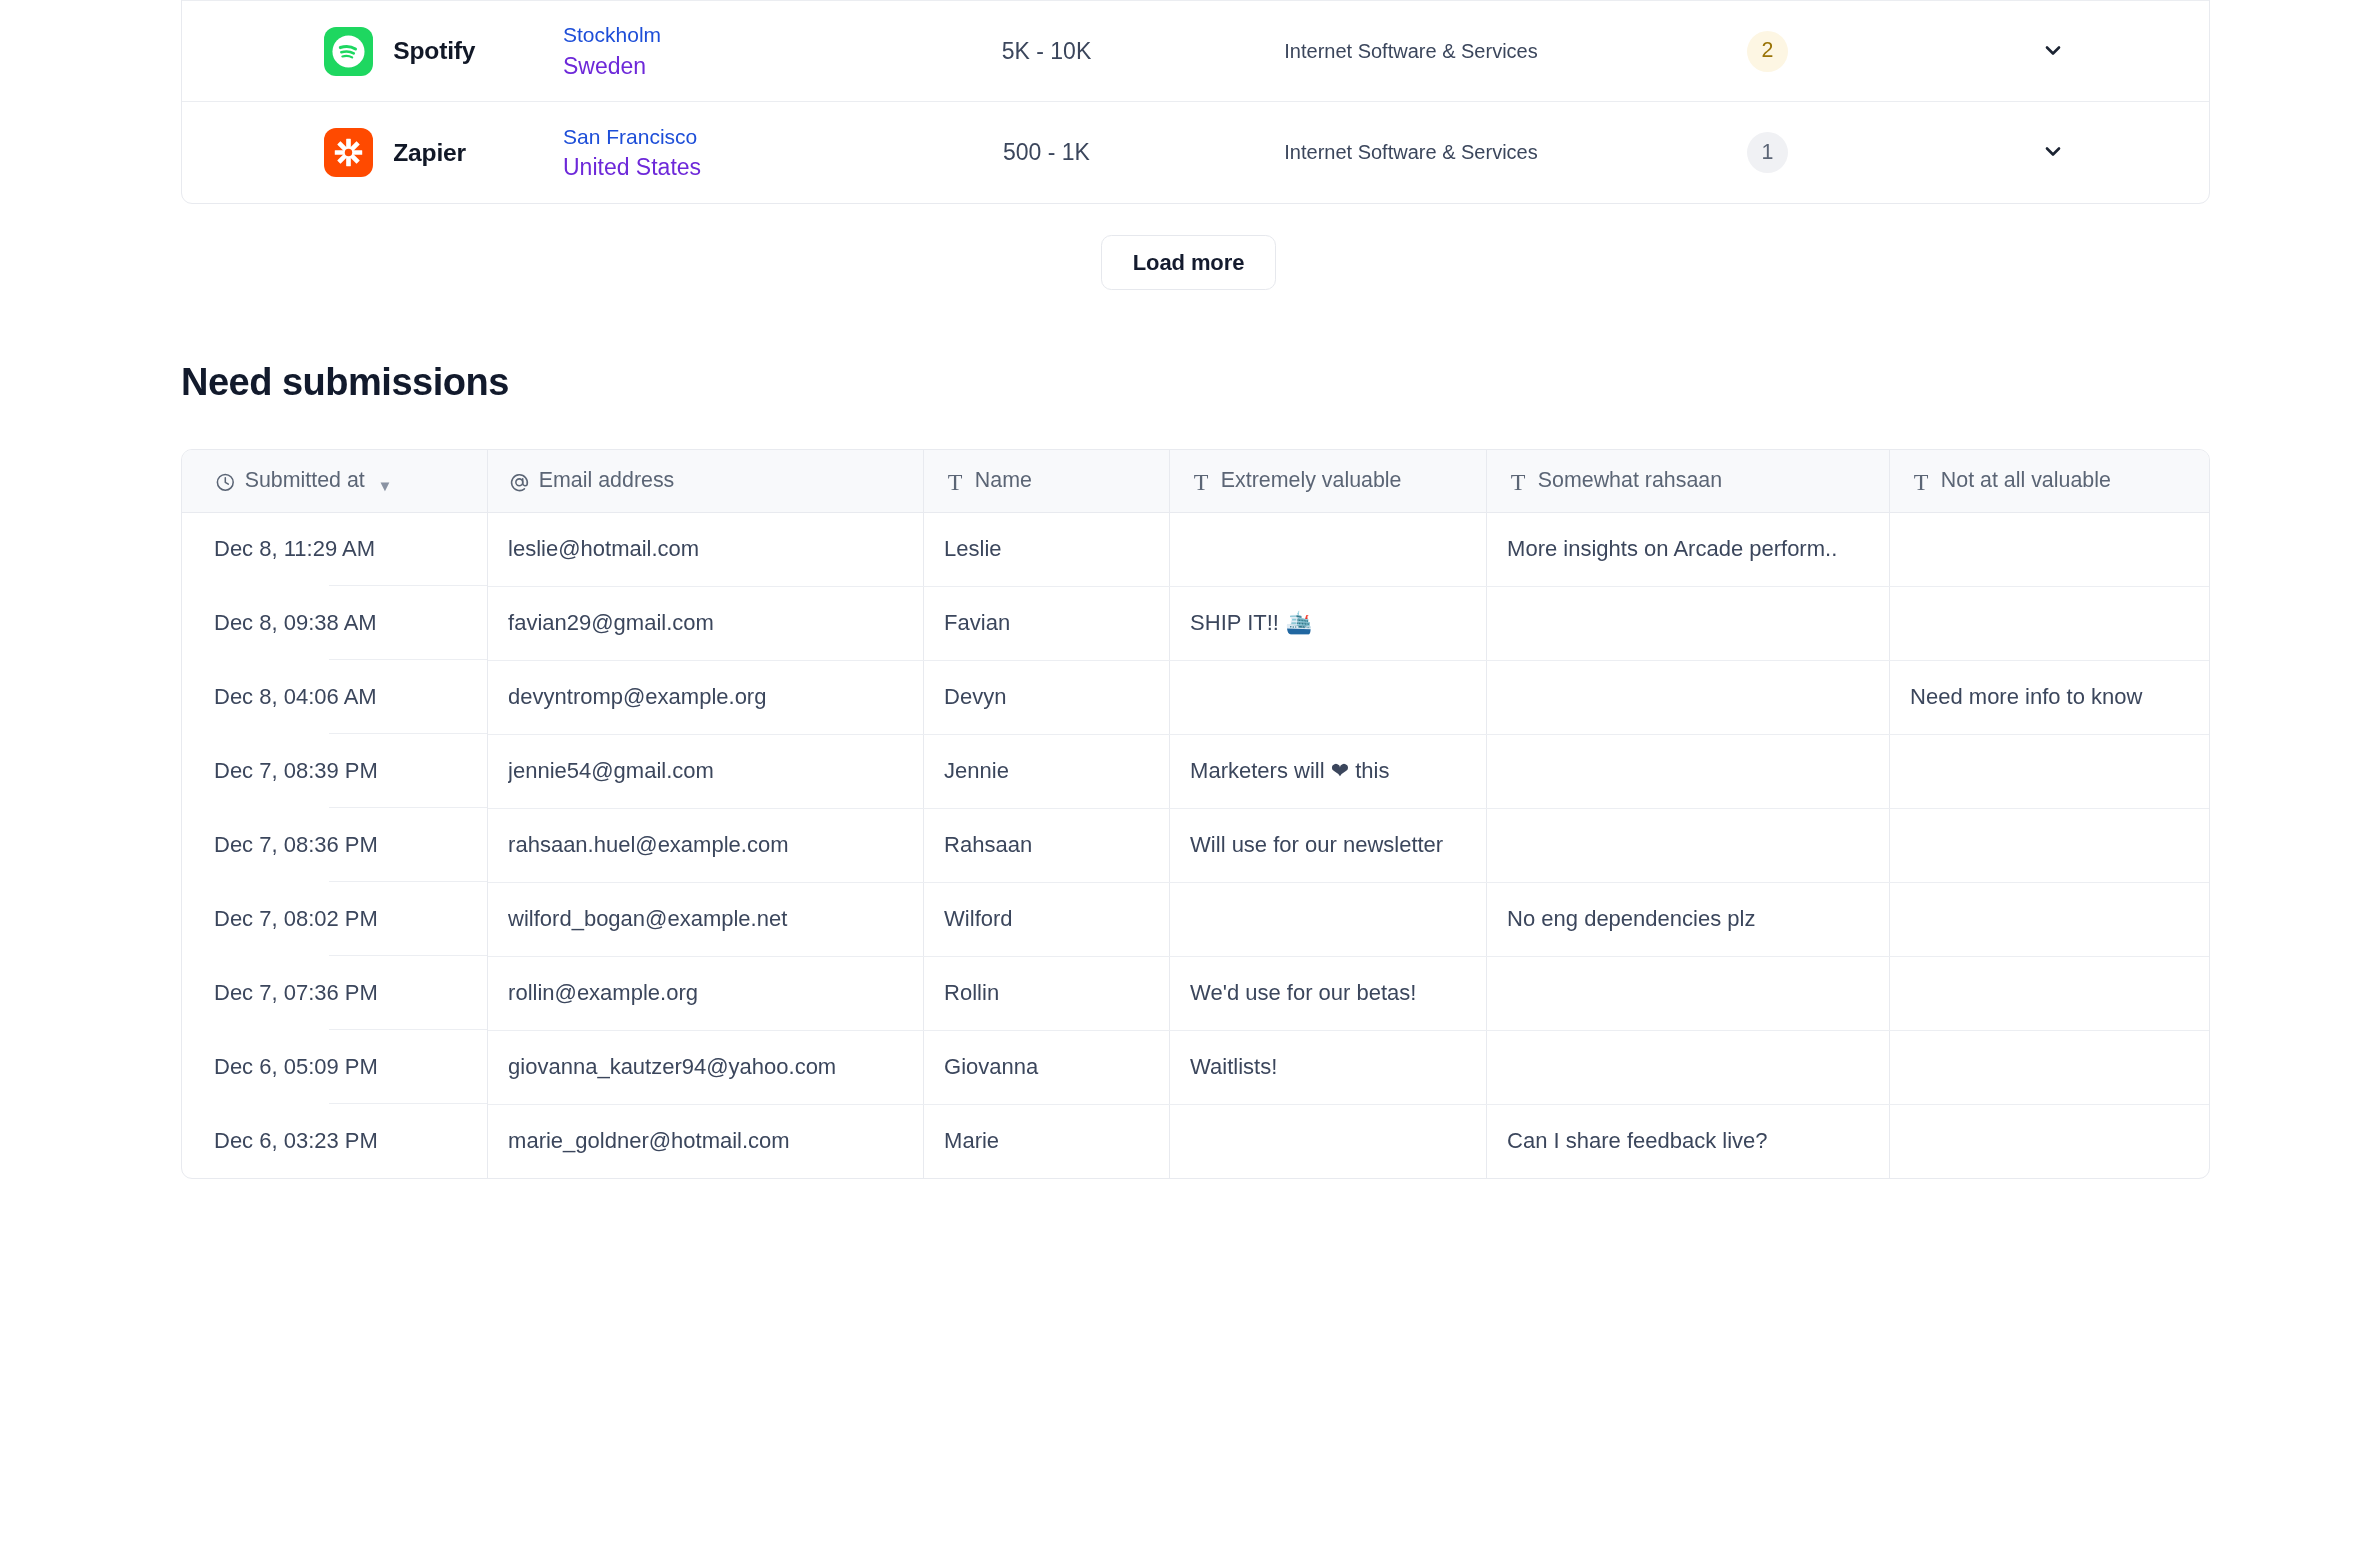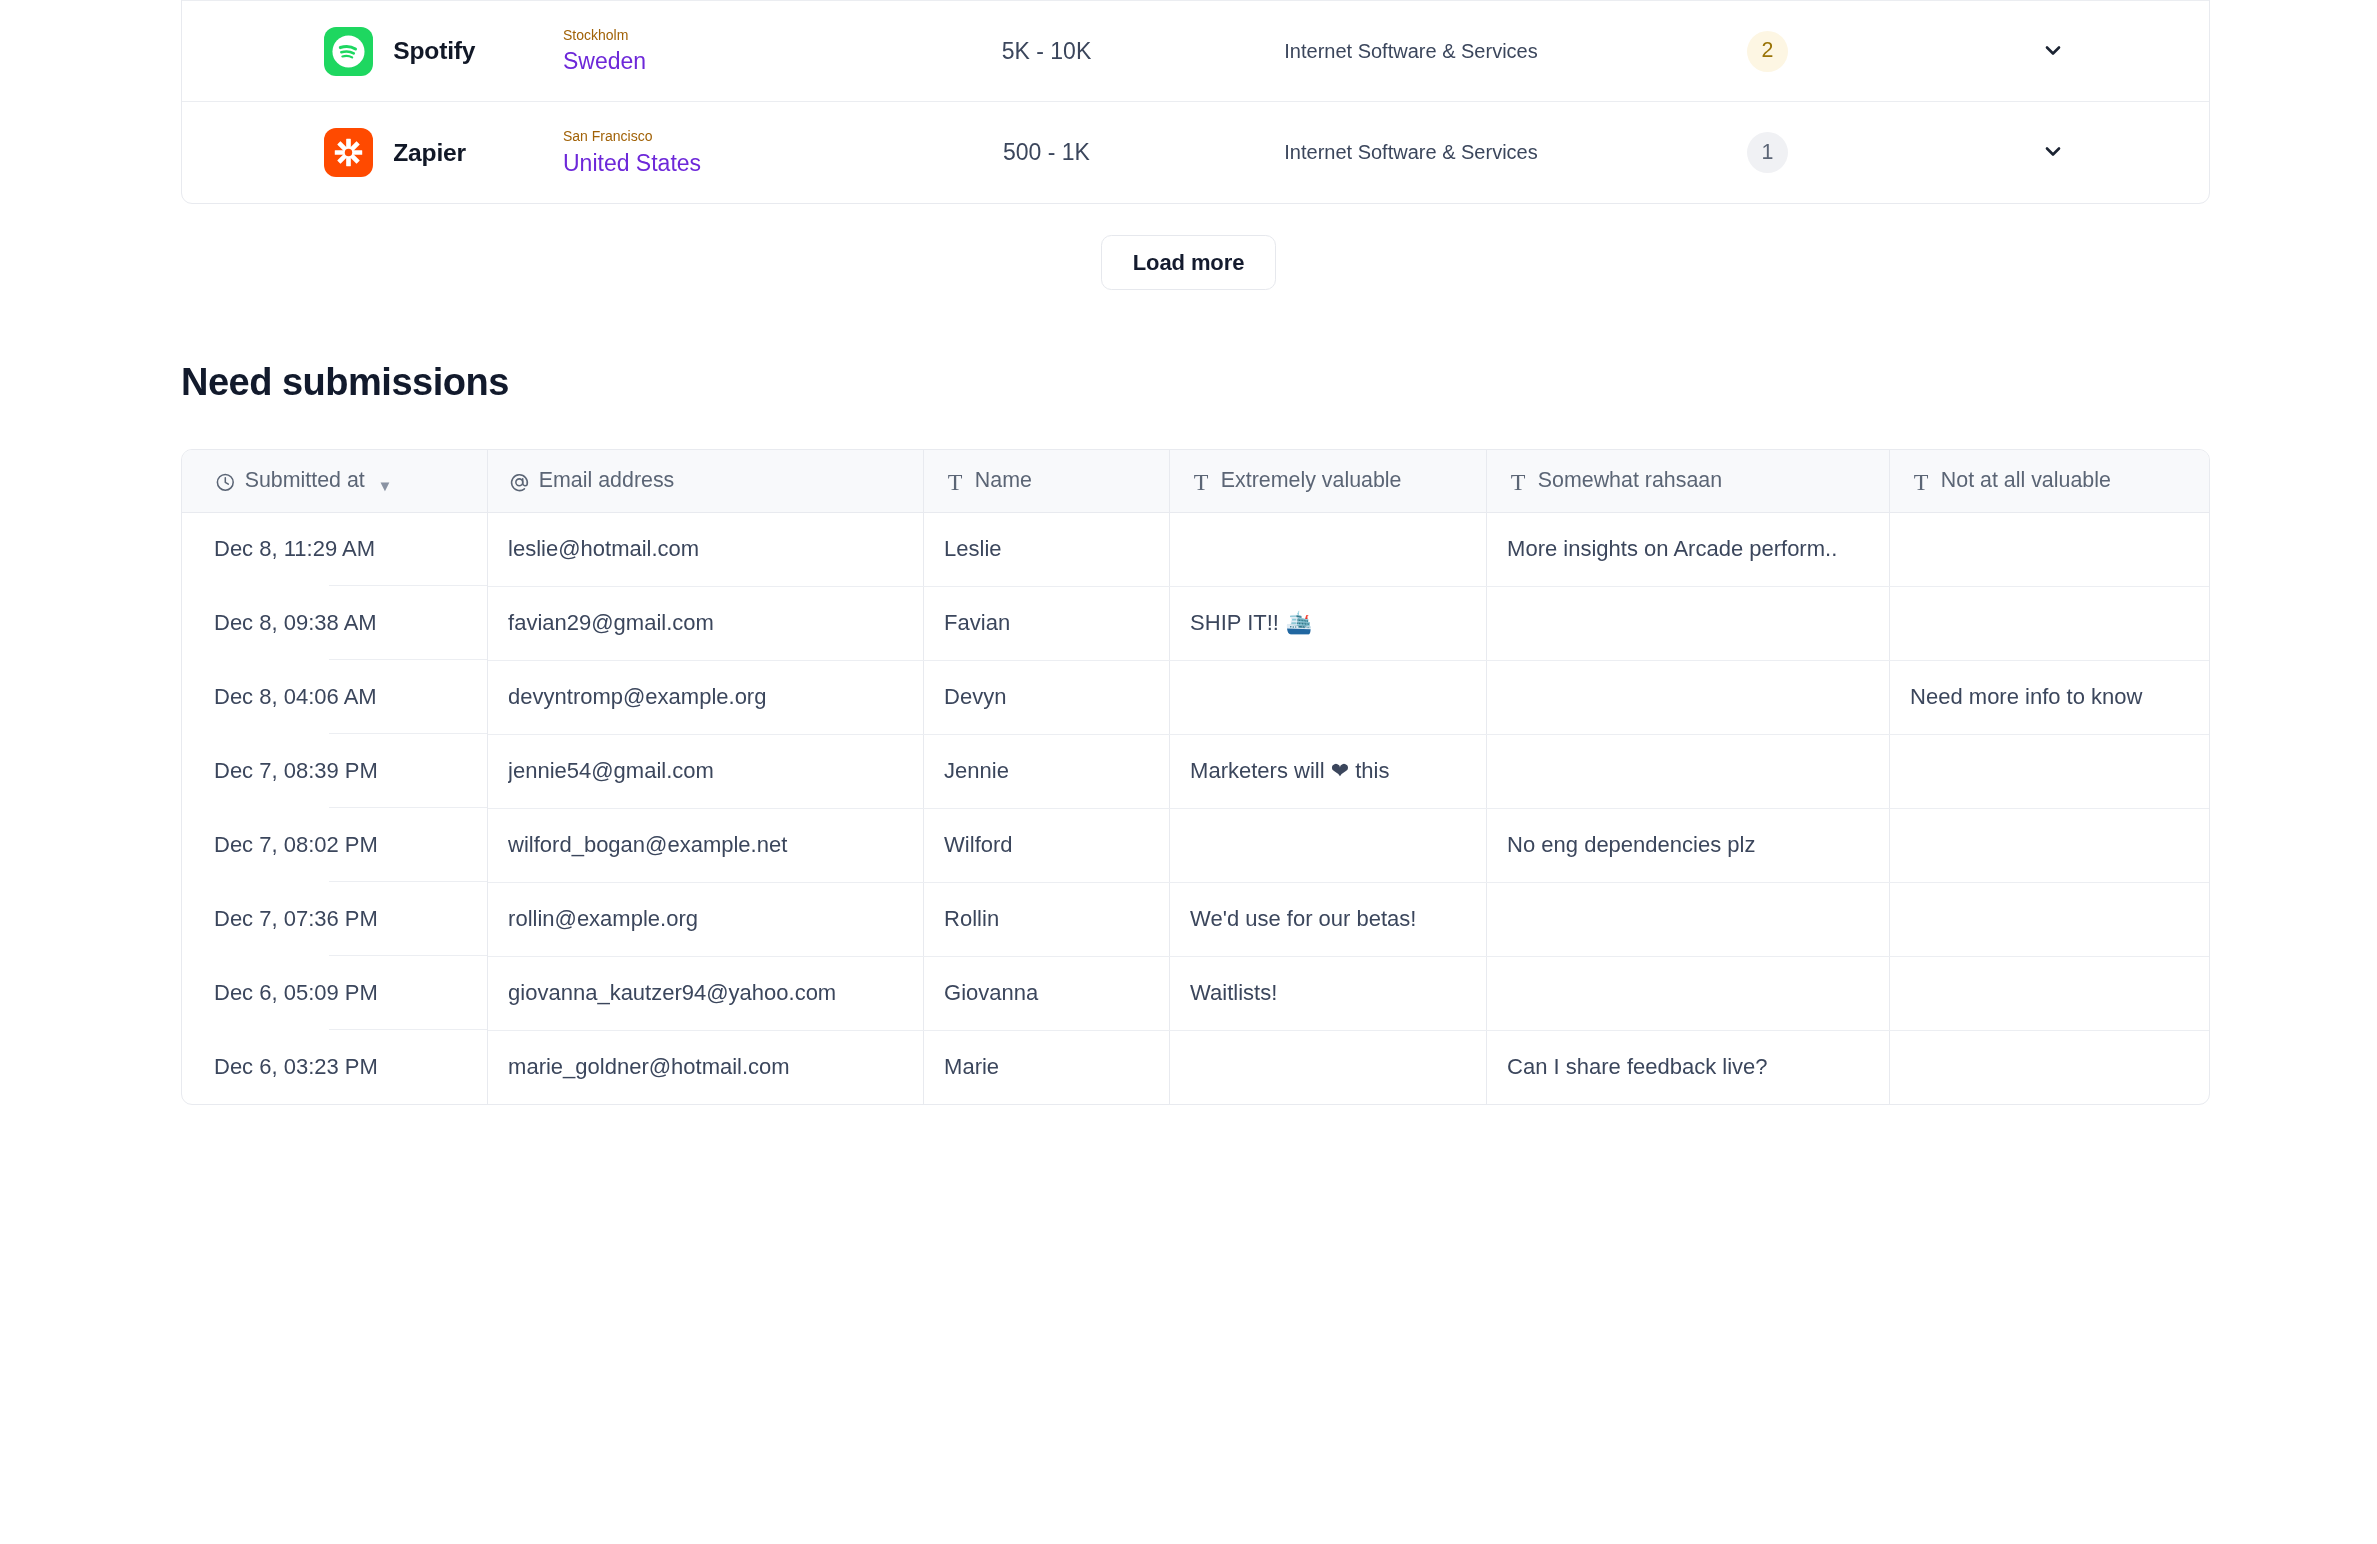--- a/index.html
+++ b/index.html
@@ -63,22 +63,22 @@
     color: #111827;
     letter-spacing: -0.2px;
     padding-left: 14.3px;
   }
   .col-location {
     width: 333px;
     flex: 0 0 333px;
     padding-left: 8px;
   }
   .loc-city {
-    font-size: 14px;
-    color: #a16207;
+    font-size: 21px;
+    color: #1d4ed8;
     line-height: 1.35;
     margin-bottom: 2.4px;
   }
   .loc-country {
     font-size: 23px;
     color: #6d28d9;
     line-height: 1.25;
   }
   .col-size {
     width: 317px;
@@ -485,20 +485,40 @@
             </td>
             <td class="c-som">
               <span class="cell-text"></span>
             </td>
             <td class="c-not">
               <span class="cell-text"></span>
             </td>
           </tr>
           <tr>
             <td class="c-date">
+              <span class="cell-text">Dec 7, 08:36 PM</span>
+            </td>
+            <td class="c-email">
+              <span class="cell-text">rahsaan.huel@example.com</span>
+            </td>
+            <td class="c-name">
+              <span class="cell-text">Rahsaan</span>
+            </td>
+            <td class="c-ext">
+              <span class="cell-text">Will use for our newsletter</span>
+            </td>
+            <td class="c-som">
+              <span class="cell-text"></span>
+            </td>
+            <td class="c-not">
+              <span class="cell-text"></span>
+            </td>
+          </tr>
+          <tr>
+            <td class="c-date">
               <span class="cell-text">Dec 7, 08:02 PM</span>
             </td>
             <td class="c-email">
               <span class="cell-text">wilford_bogan@example.net</span>
             </td>
             <td class="c-name">
               <span class="cell-text">Wilford</span>
             </td>
             <td class="c-ext">
               <span class="cell-text"></span>

